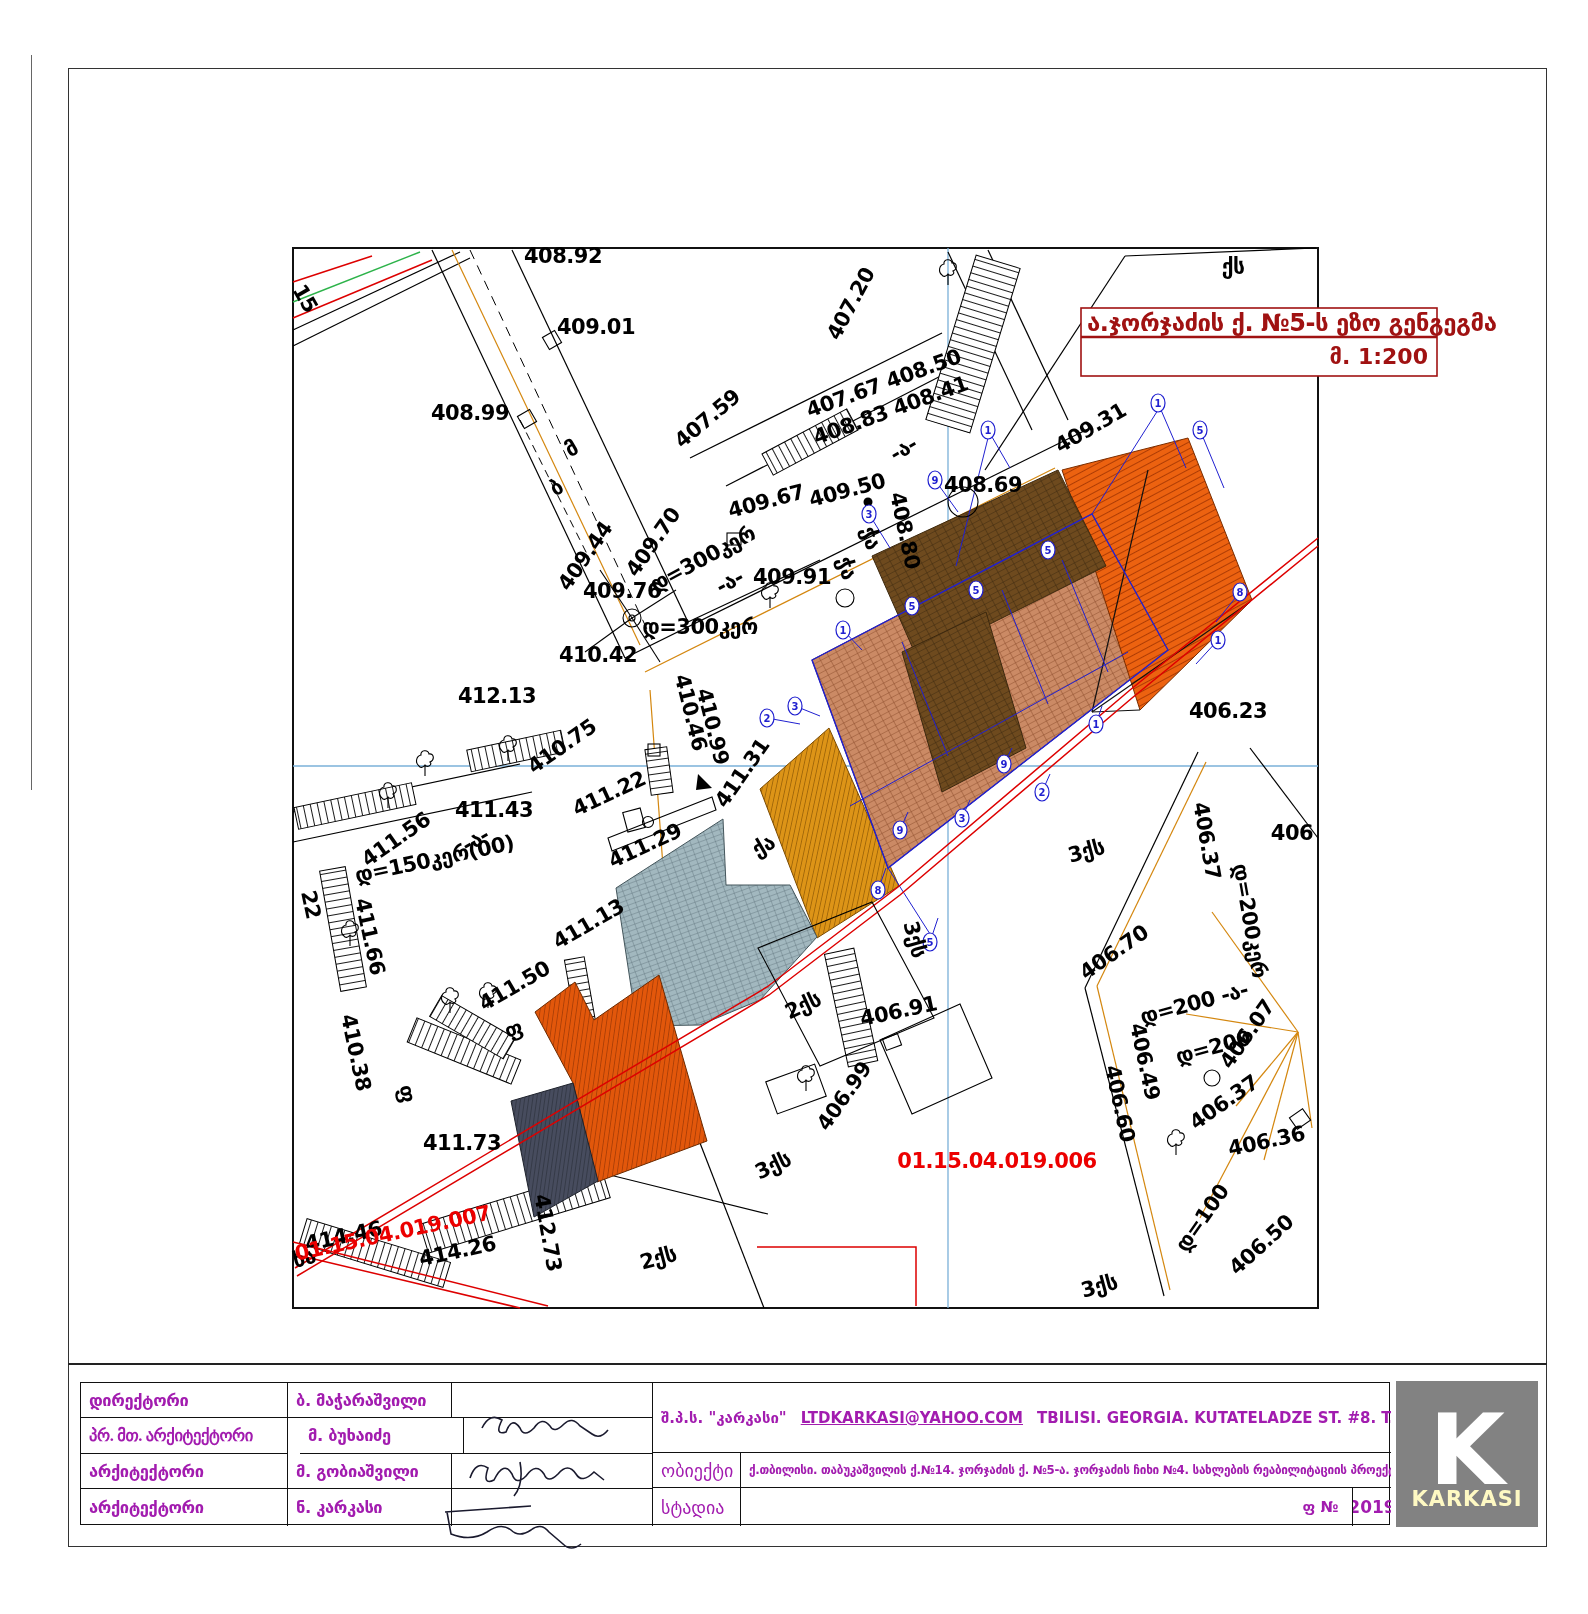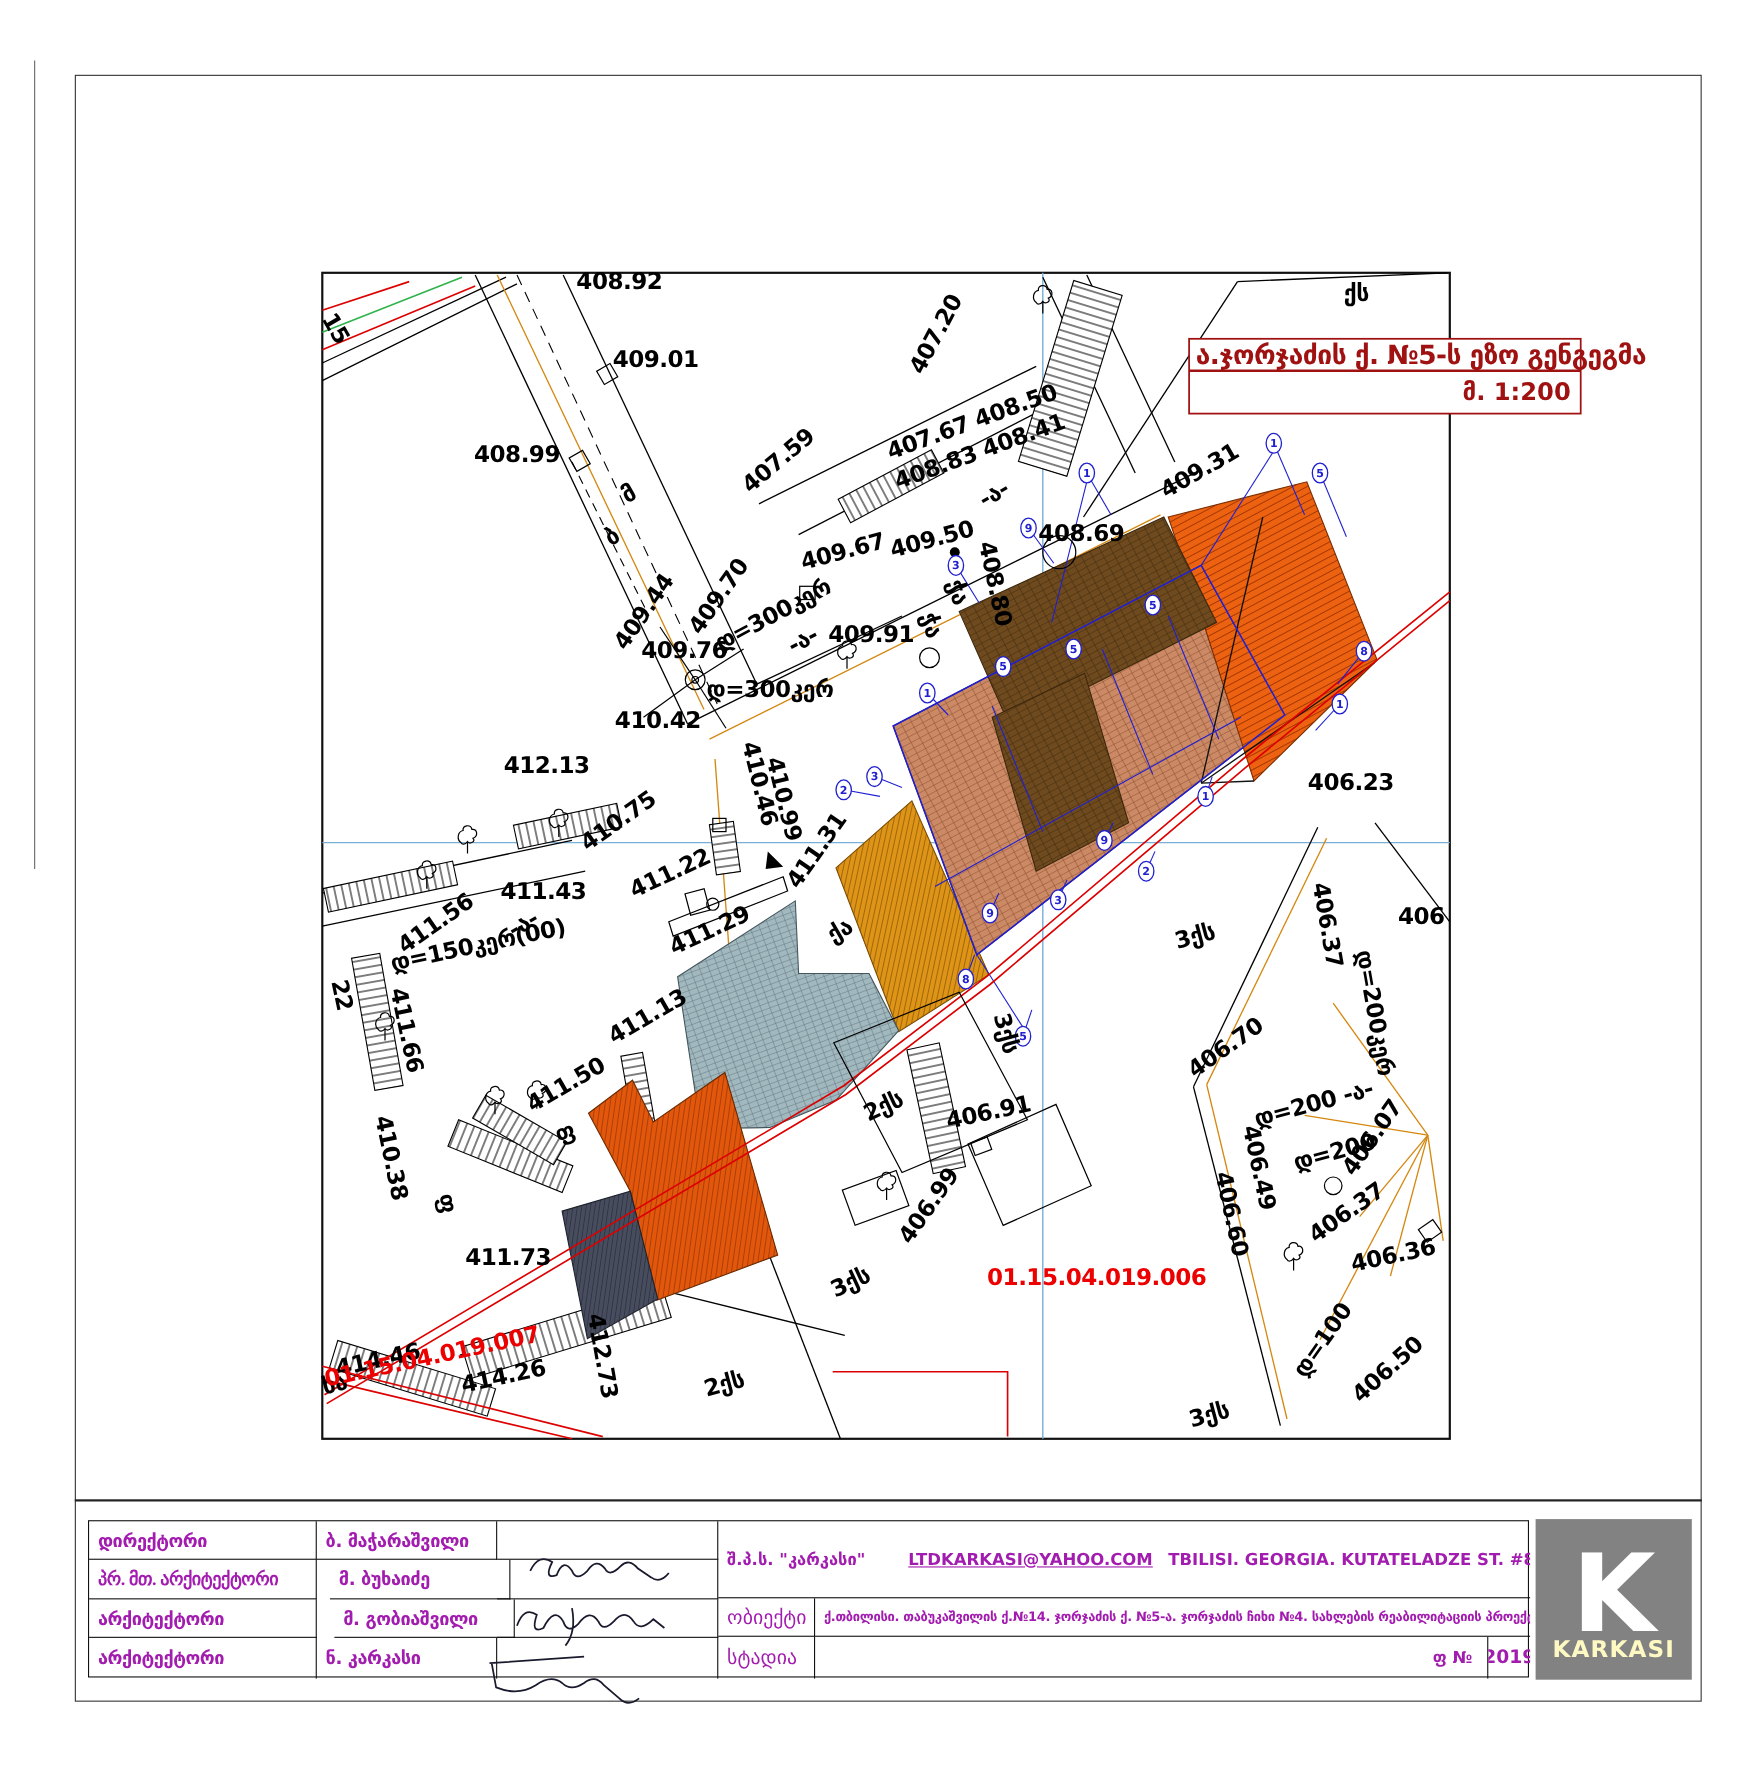--- a/index.html
+++ b/index.html
@@ -19,21 +19,21 @@
   
   .tblock{position:absolute;left:80px;top:1382px;width:1310px;height:143px;
         border:1.6px solid #111;box-sizing:border-box;background:#fff;}
   .cell{position:absolute;box-sizing:border-box;border-right:1.4px solid #111;
         border-bottom:1.4px solid #111;display:flex;align-items:center;
         padding:0 8px;color:#a21caf;white-space:nowrap;overflow:hidden;}
   .cell.nb{border-bottom:none;}
   .cell.nr{border-right:none;}
   .role,.pname{font-size:16.5px;font-weight:bold;letter-spacing:-0.4px;}
   .company-line{font-size:15px;font-weight:bold;gap:14px;}
-  .company-line .mail{text-decoration:underline;margin-left:25px;}
+  .company-line .mail{text-decoration:underline;}
   .obj-label,.stage-label{font-size:18px;font-weight:normal;}
   .obj-text{font-size:11.8px;font-weight:bold;letter-spacing:-0.3px;}
   .stage-text{font-size:13.5px;font-weight:bold;}
   .sheet-cell{font-size:15px;font-weight:bold;justify-content:center;}
   .year-cell{font-size:17px;font-weight:bold;justify-content:center;}
   .logo{position:absolute;left:1396px;top:1381px;width:142px;height:146px;background:#828282;}
   .logo .k{position:absolute;left:0;top:-4px;width:100%;text-align:center;
         font-size:98px;font-weight:bold;color:#fff;line-height:146px;}
   .logo .kt{position:absolute;left:0;bottom:16px;width:100%;text-align:center;
         font-size:21px;font-weight:bold;color:#fef9c3;letter-spacing:1px;}
@@ -376,21 +376,21 @@
 
     <div class="cell role" style="left:0;top:0;width:207px;height:35px;">დირექტორი</div>
     <div class="cell pname" style="left:207px;top:0;width:164px;height:35px;">ბ. მაჭარაშვილი</div>
     <div class="cell" style="left:371px;top:0;width:201px;height:35px;"></div>
 
     <div class="cell role" style="left:0;top:35px;width:207px;height:36px;font-family:Liberation Serif, serif;">პრ. მთ. არქიტექტორი</div>
     <div class="cell pname" style="left:219px;top:35px;width:164px;height:36px;">მ. ბუხაიძე</div>
     <div class="cell" style="left:371px;top:35px;width:201px;height:36px;"></div>
 
     <div class="cell role" style="left:0;top:71px;width:207px;height:35px;">არქიტექტორი</div>
-    <div class="cell pname" style="left:207px;top:71px;width:164px;height:35px;margin-left:16px;">მ. გობიაშვილი</div>
+    <div class="cell pname" style="left:207px;top:71px;width:164px;height:35px;">მ. გობიაშვილი</div>
     <div class="cell" style="left:371px;top:71px;width:201px;height:35px;"></div>
 
     <div class="cell role nb" style="left:0;top:106px;width:207px;height:37px;">არქიტექტორი</div>
     <div class="cell pname nb" style="left:207px;top:106px;width:164px;height:37px;">ნ. კარკასი</div>
     <div class="cell nb" style="left:371px;top:106px;width:201px;height:37px;"></div>
 
     <div class="cell nr company-line" style="left:572px;top:0;width:738px;height:70px;">
       <span>შ.პ.ს. "კარკასი"</span>
       <span class="mail">LTDKARKASI@YAHOO.COM</span>
       <span>TBILISI. GEORGIA. KUTATELADZE ST. #8. T. 599 144226""</span>

